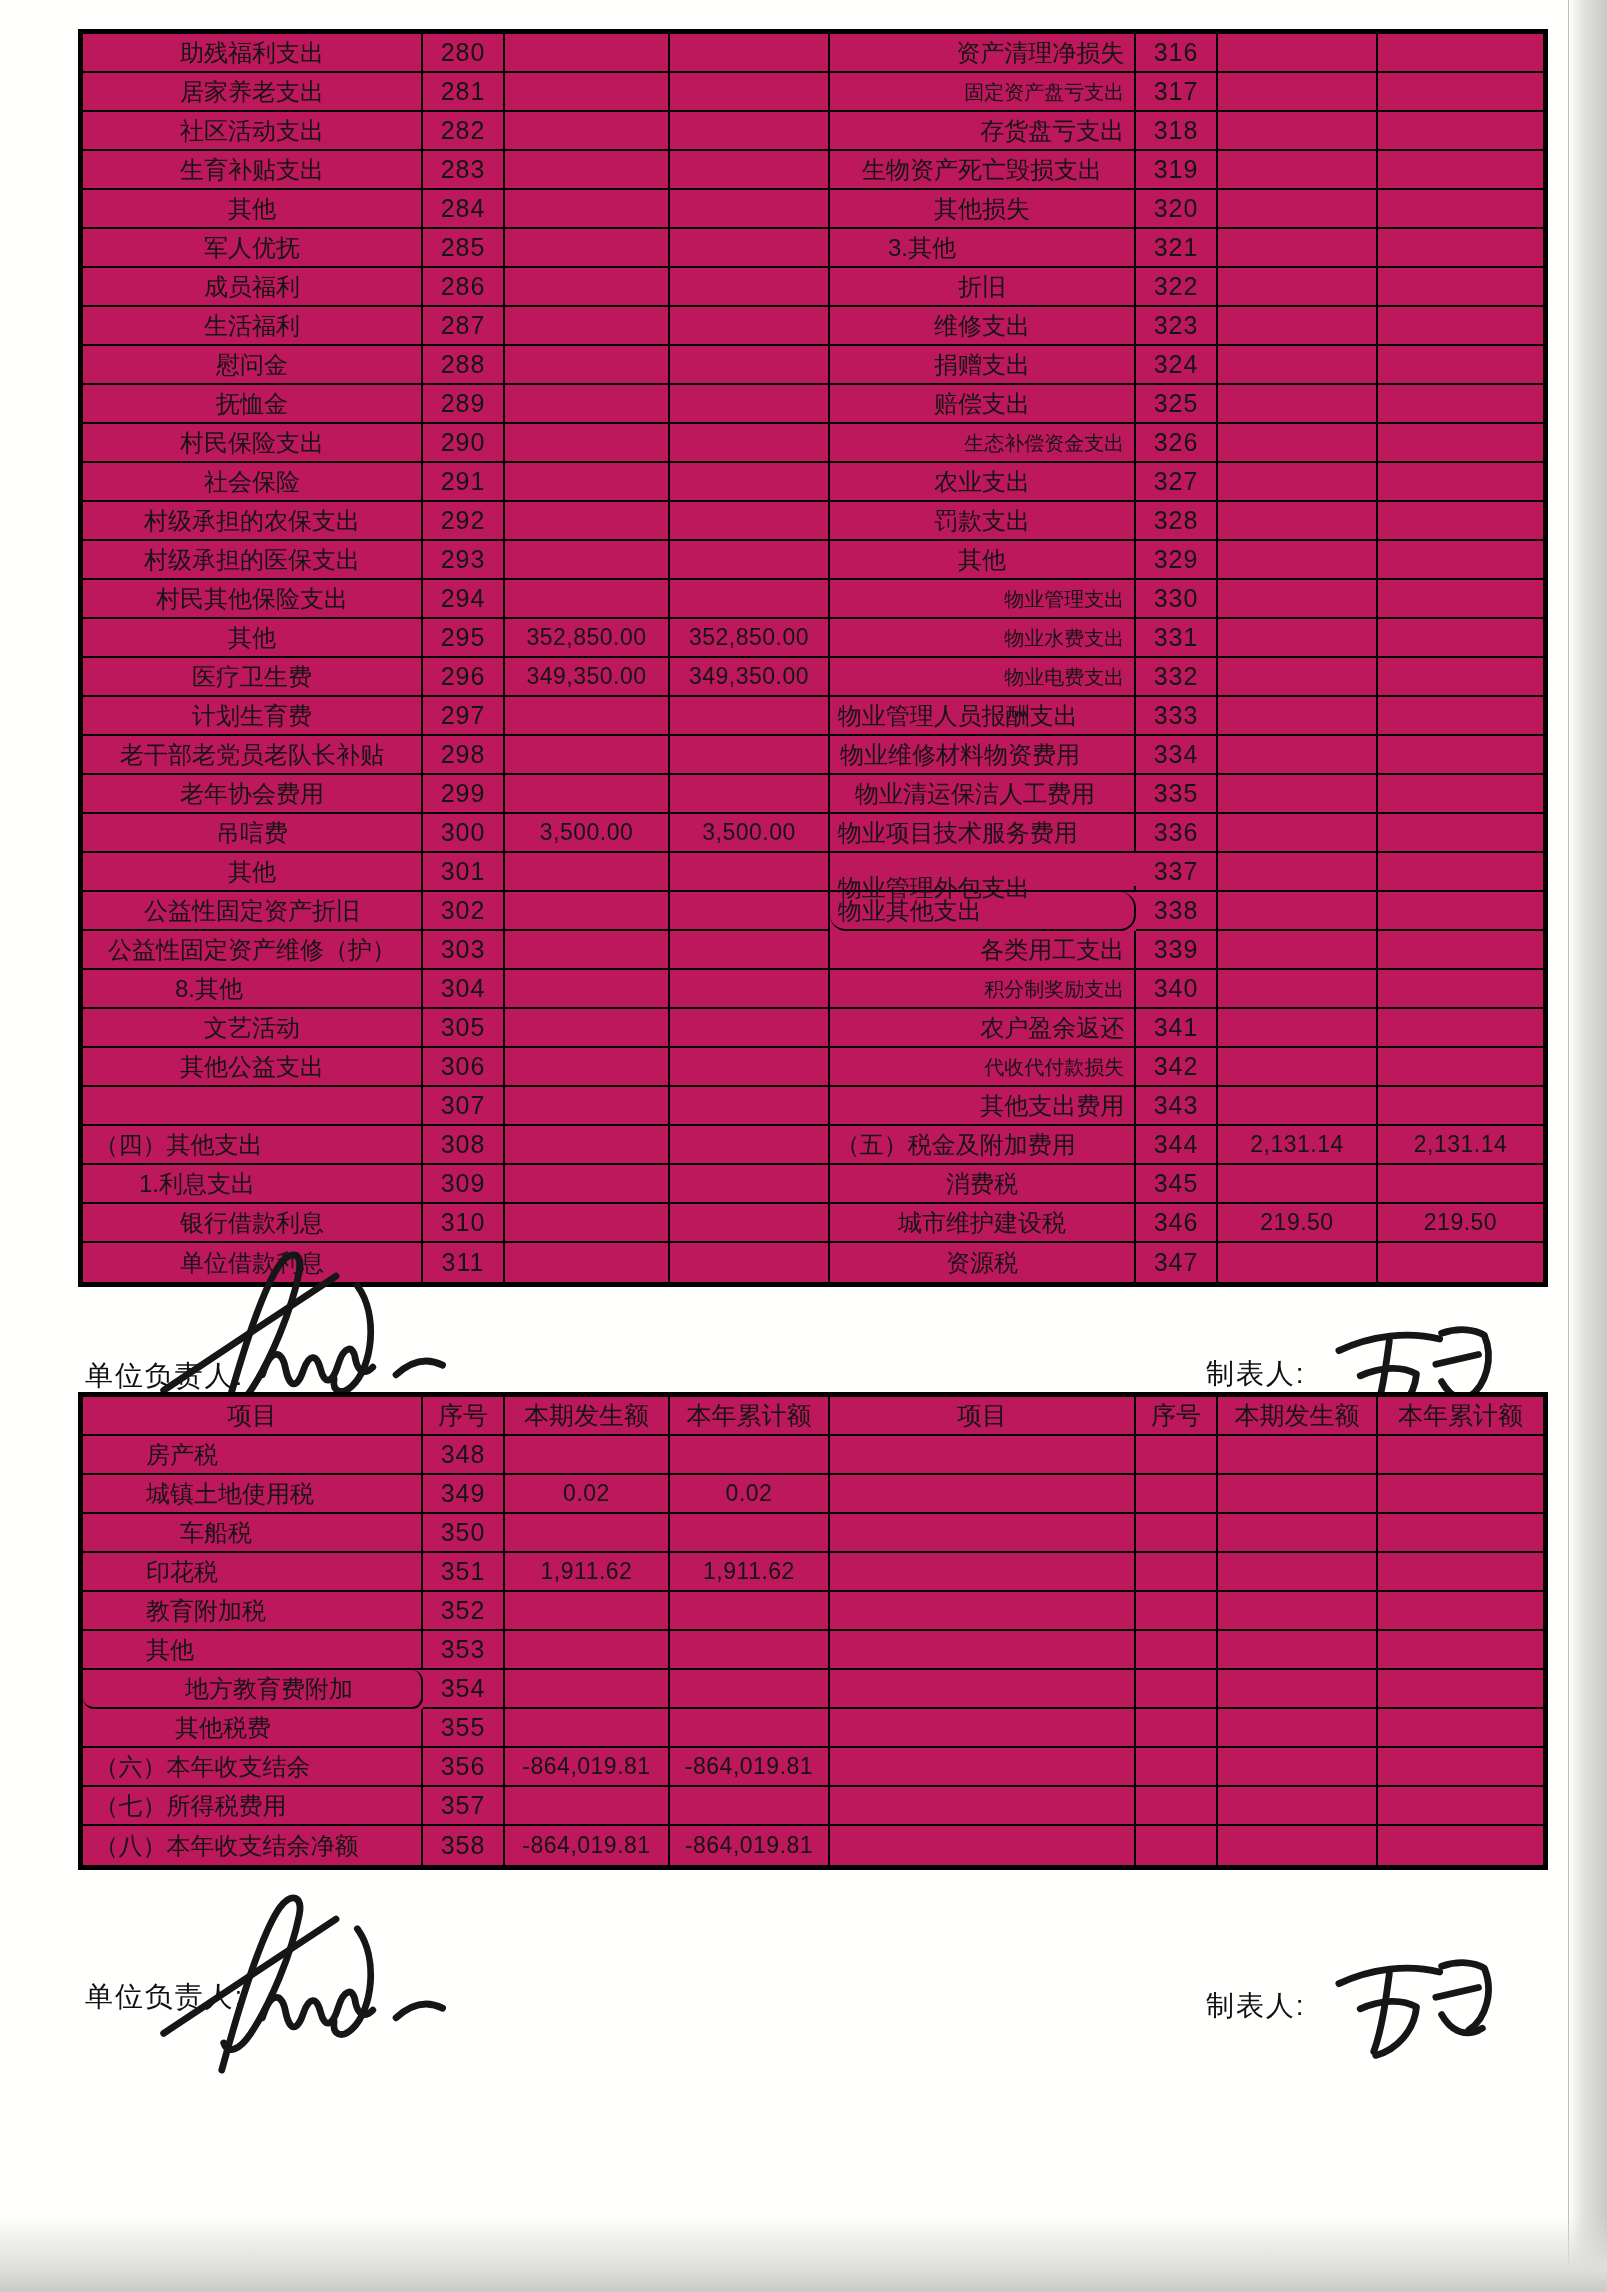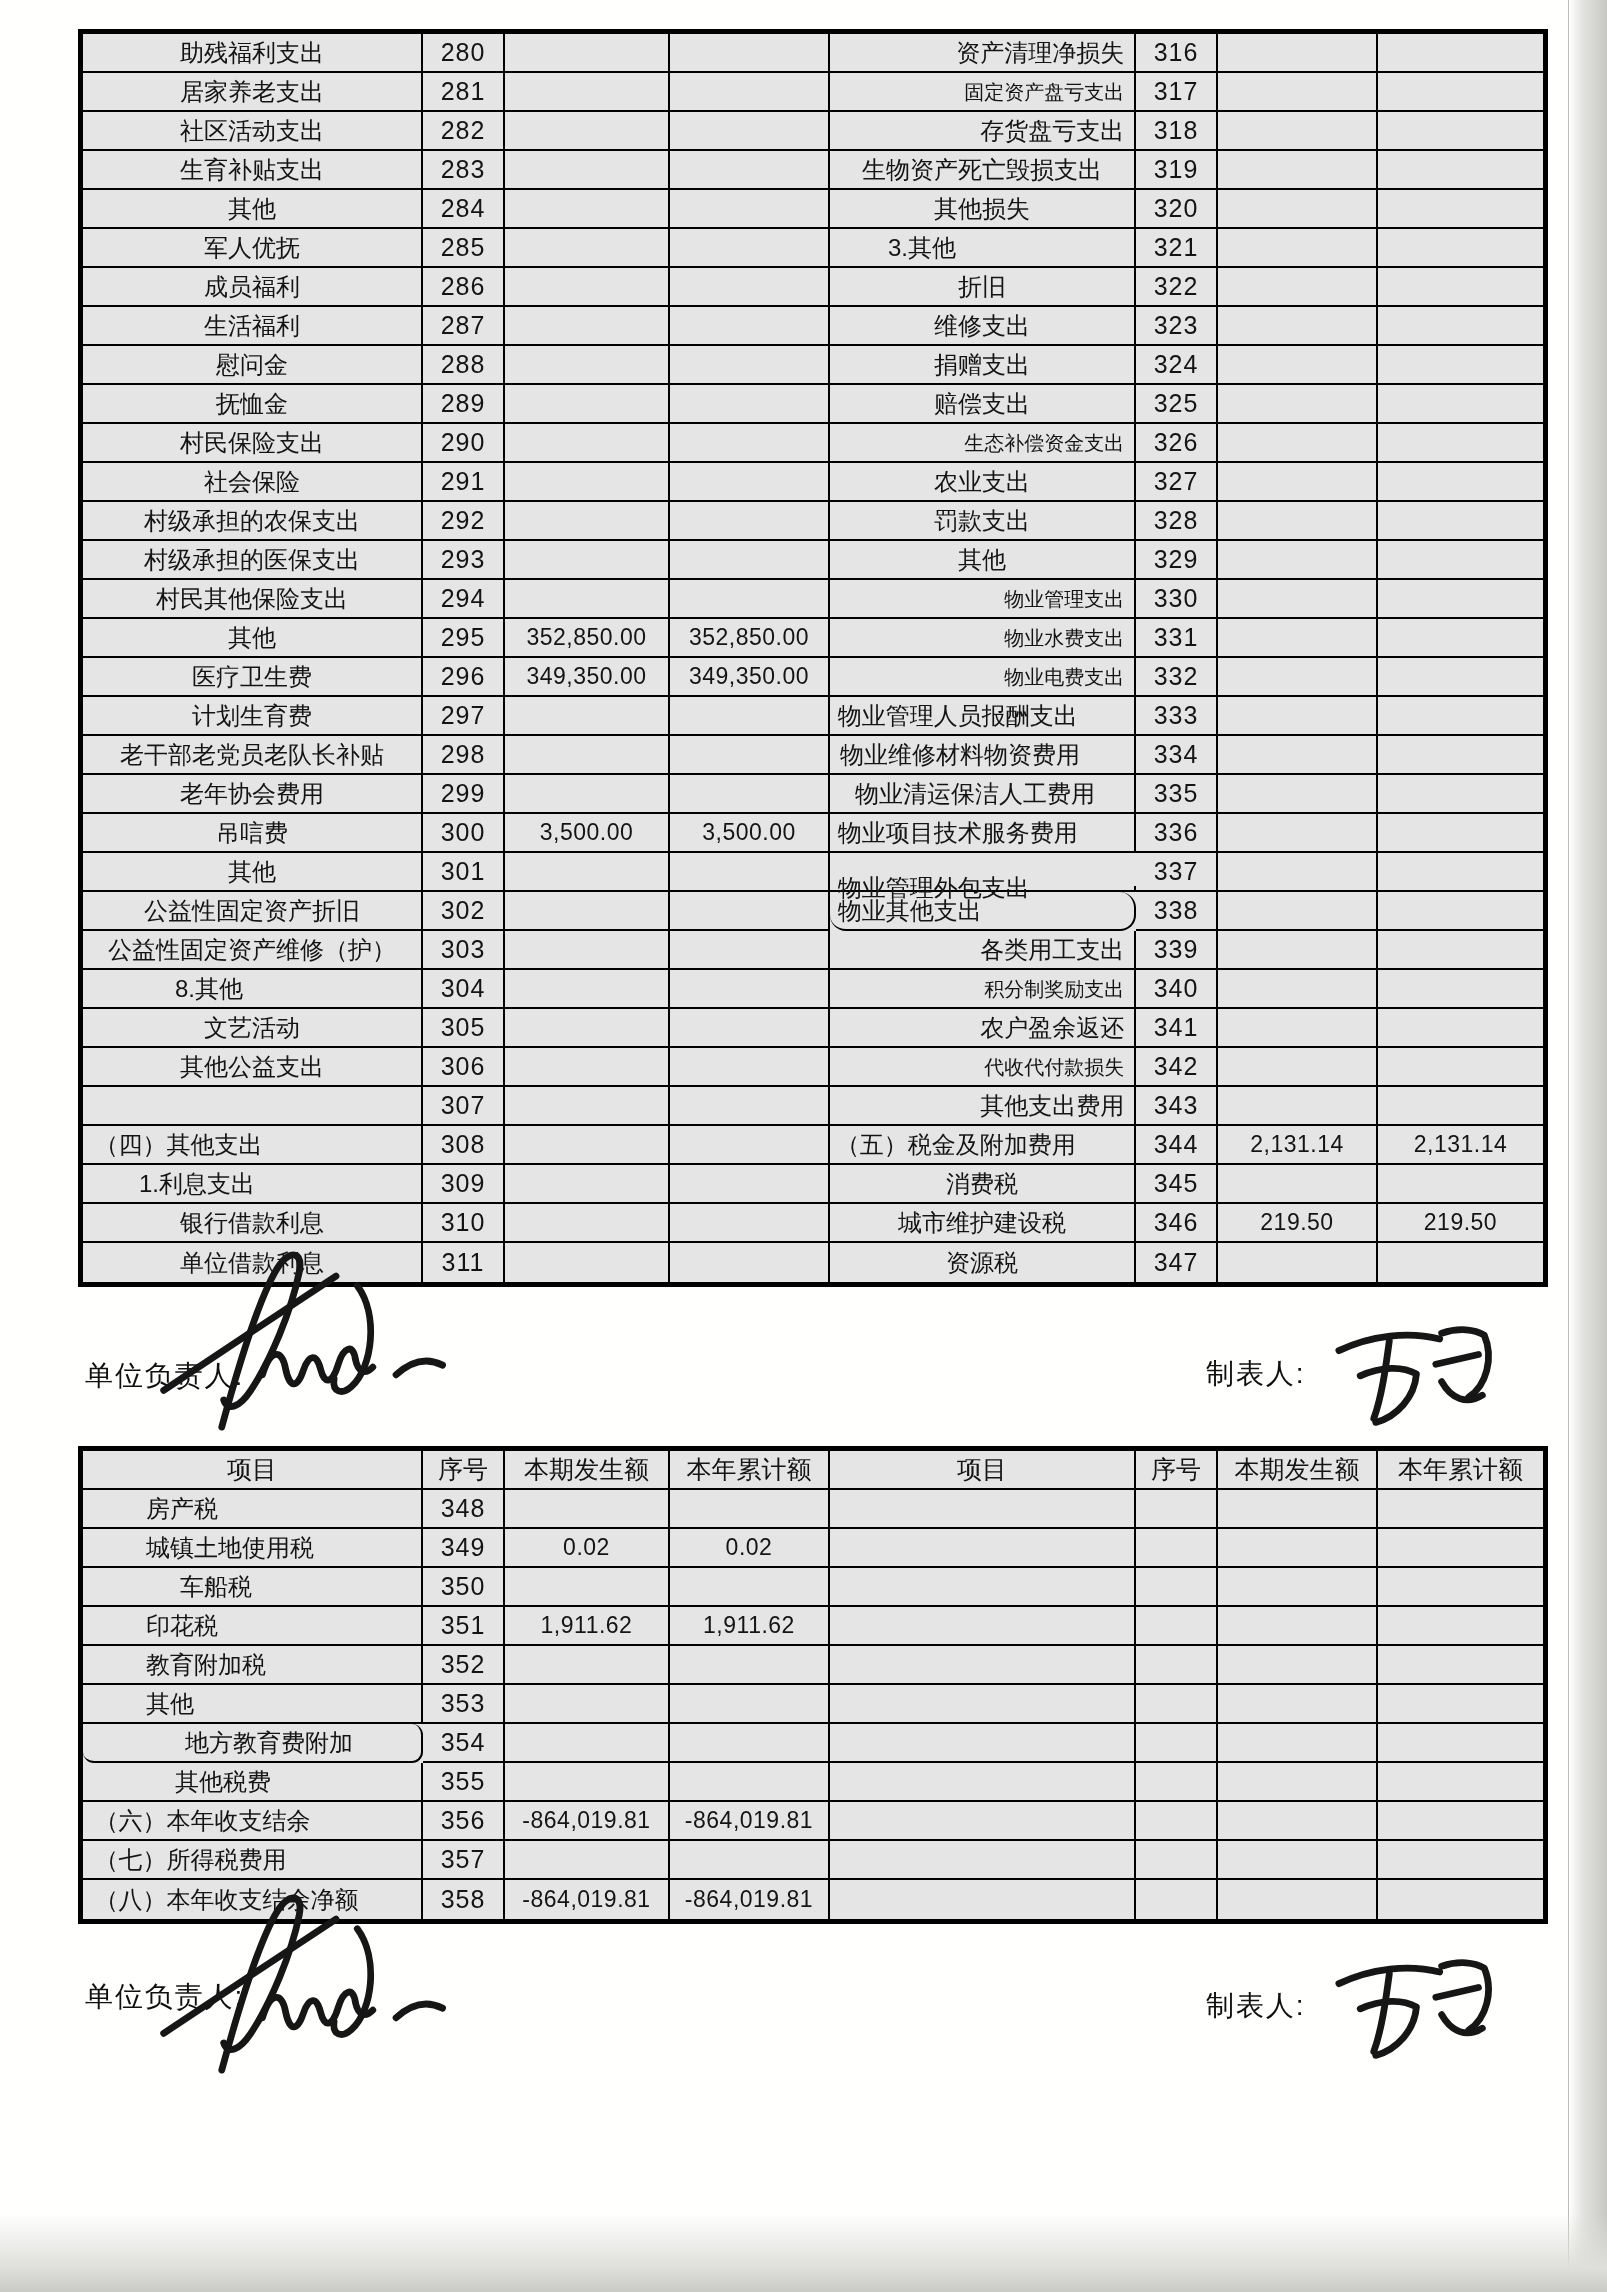--- a/index.html
+++ b/index.html
@@ -21,21 +21,21 @@
   .edge-bottom{
     position:absolute;left:0;bottom:0;width:100%;height:78px;
     background:linear-gradient(to bottom,rgba(255,255,255,0) 0%,#dededb 70%,#c9c9c6 100%);
   }
   .tbl{
     position:absolute;
     display:grid;
     grid-template-columns:340px 82px 165px 160px 306px 82px 160px 165px;
     grid-auto-rows:39px;
     border:5.8px solid #000;
-    background:#e5e5e5;
+    background:#be185d;
   }
   .c{
     box-sizing:border-box;
     border-right:2.9px solid #000;
     border-bottom:2.9px solid #000;
     display:flex;align-items:center;justify-content:center;
     white-space:nowrap;overflow:visible;
     font-size:24px;line-height:1;
   }
   .c.lastcol{border-right:none;}
@@ -334,21 +334,21 @@
     <svg width="175" height="126" viewBox="0 0 180 130">
       <path d="M12,44 c34,-16 72,-20 104,-12"></path>
       <path d="M34,70 c22,-10 44,-10 58,-2 c-2,24 -20,44 -42,50"></path>
       <path d="M64,34 c-4,30 -8,58 -16,80"></path>
       <path d="M118,26 c18,-6 34,-4 44,2 c10,24 2,52 -16,64"></path>
       <path d="M112,58 l44,-10"></path>
       <path d="M118,76 c10,18 26,24 42,14"></path>
     </svg>
   </div>
 
-  <div class="tbl" id="t2" style="left:78px;top:1446px;">
+  <div class="tbl" id="t2" style="left:78px;top:1392px;">
       <div class="c hdr">项目</div>
       <div class="c hdr">序号</div>
       <div class="c hdr">本期发生额</div>
       <div class="c hdr">本年累计额</div>
       <div class="c hdr">项目</div>
       <div class="c hdr">序号</div>
       <div class="c hdr">本期发生额</div>
       <div class="c hdr lastcol">本年累计额</div>
       <div class="c it" data-al="l" style="padding-left: 63px;">房产税</div>
       <div class="c num">348</div>

